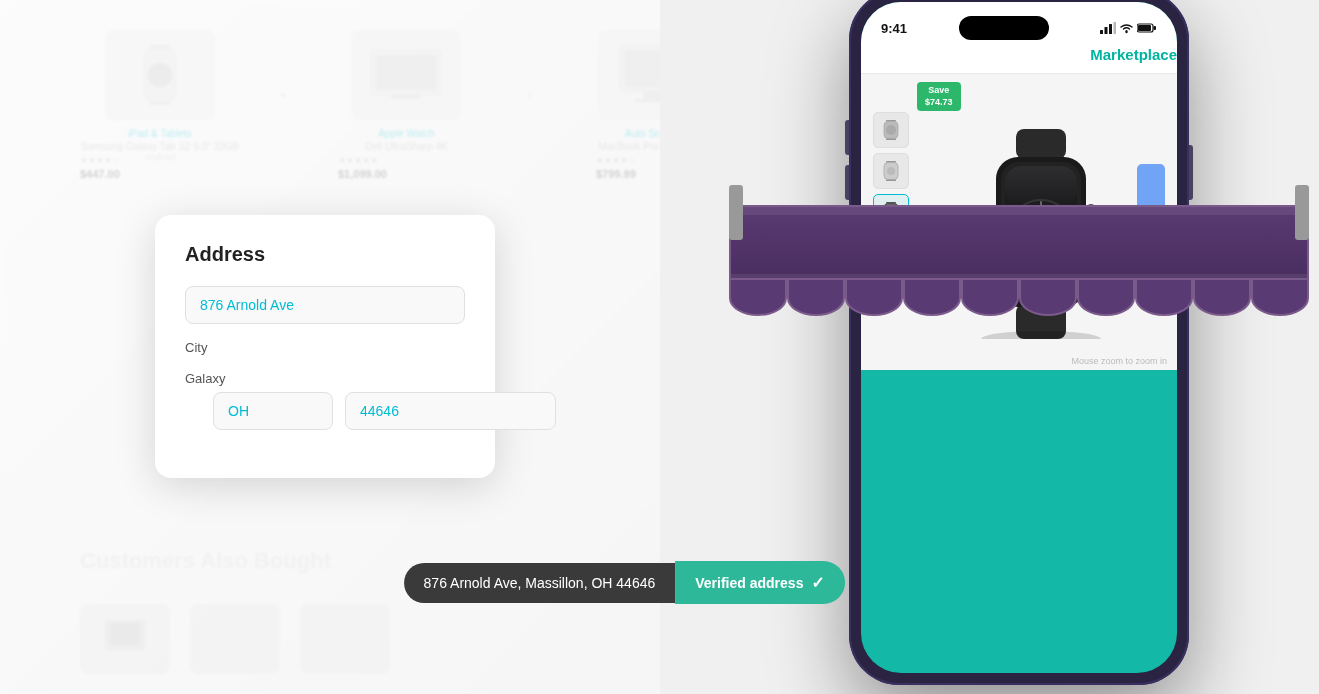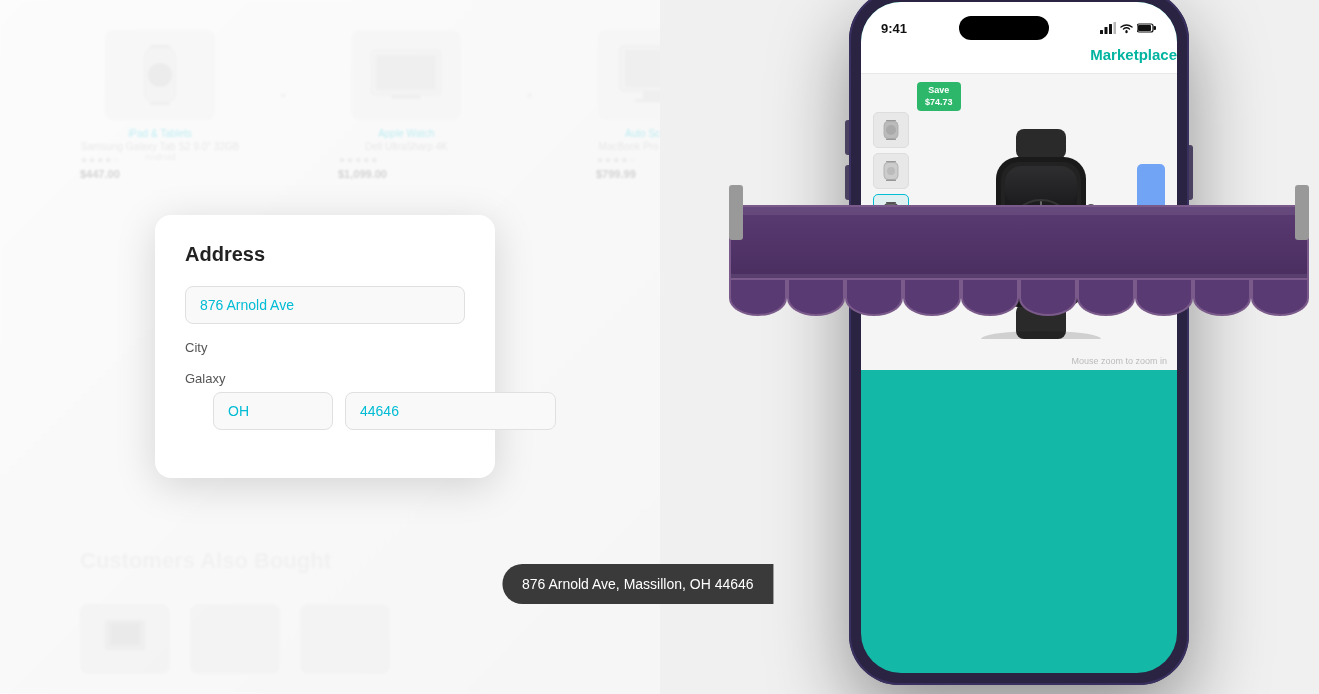--- a/index.html
+++ b/index.html
@@ -262,20 +262,24 @@
     <label>Galaxy</label>
     <div class="state-row">
       <input class="form-input" type="text" style="max-width: 120px;" value="OH">
       <input class="form-input" type="text" value="44646" style="">
     </div>
   </div>
 </div>
 
 <div class="address-bar">
   <div class="address-bar-text">876 Arnold Ave, Massillon, OH 44646</div>
+  <div class="verified-badge">
+    <span>Verified address</span>
+    <span class="verified-check">✓</span>
+  </div>
 </div>
 
 <div class="phone-mockup">
 
   <div style="position:absolute;top:195px;left:50%;transform:translateX(-50%);width:580px;z-index:30;">
 
     <div style="position:absolute;left:0;top:0;width:14px;height:55px;background:#999;border-radius:3px;z-index:31;"></div>
     <div style="position:absolute;right:0;top:0;width:14px;height:55px;background:#999;border-radius:3px;z-index:31;"></div>
 
     <div style="margin-top:20px;width:580px;height:75px;background:linear-gradient(180deg,#5a3a72 0%,#4a2e60 100%);border:2.5px solid #7a5a8a;position:relative;overflow:hidden;">

